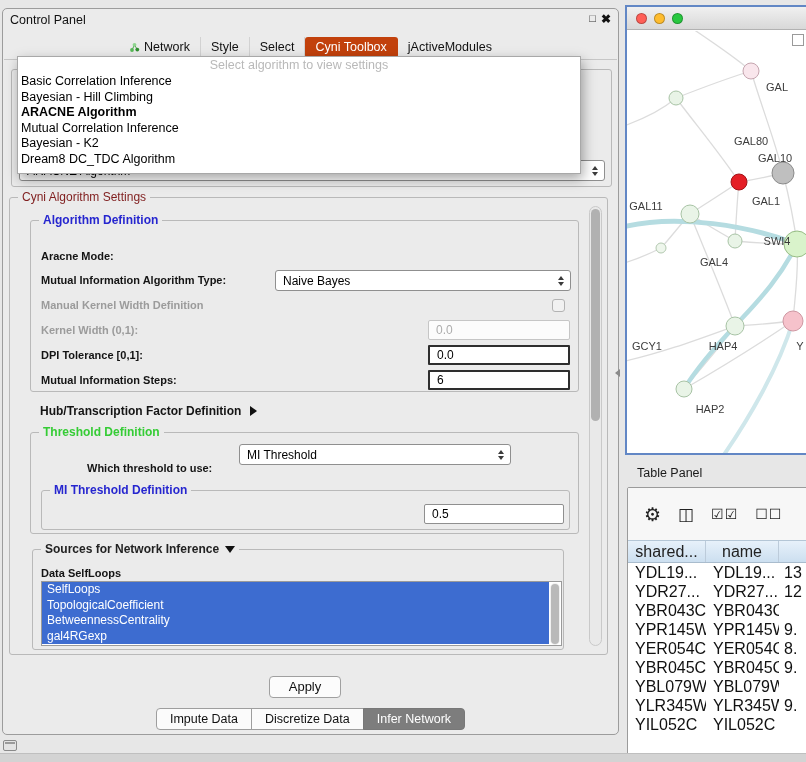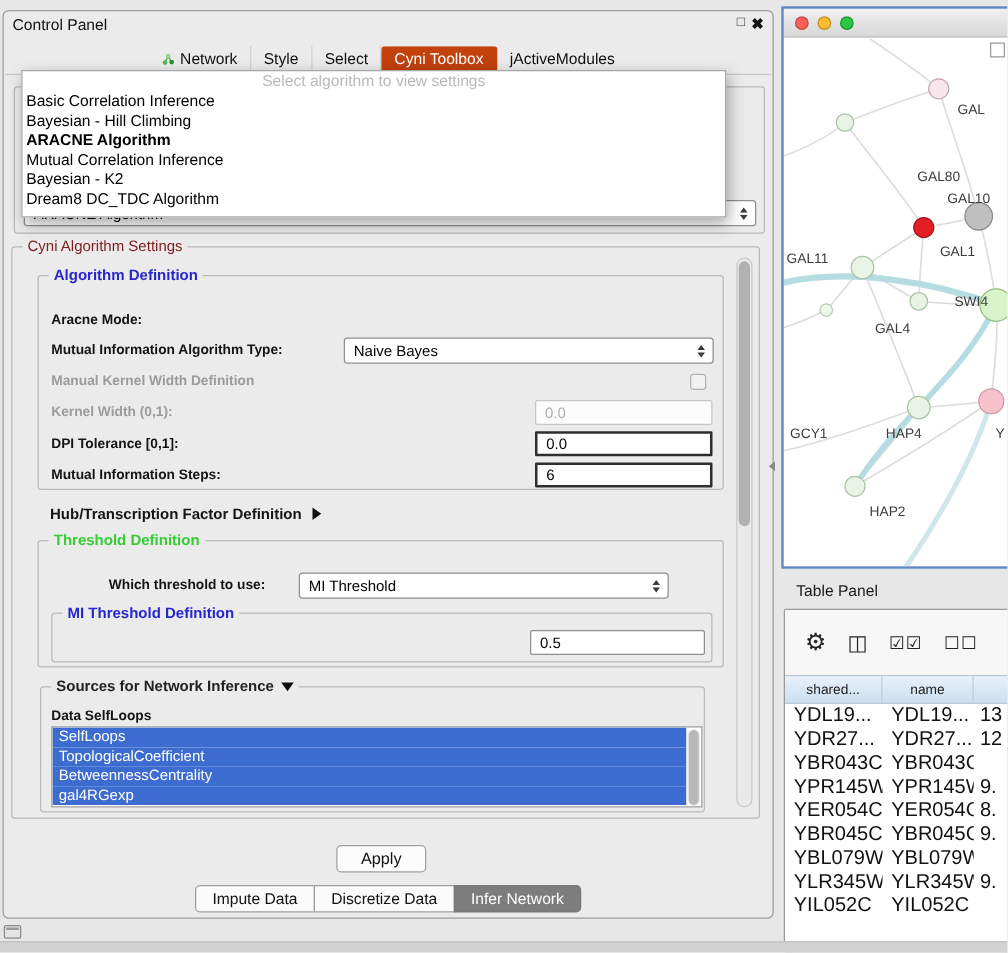--- a/index.html
+++ b/index.html
@@ -56,21 +56,21 @@
 #lbl-mitype{left:10px;top:49px}   #combo-mitype{left:244px;top:49px;width:296px}
 #lbl-manual{left:10px;top:74px}   #chk-manual{left:521px;top:78px}
 #lbl-kernel{left:10px;top:99px}   #fld-kernel{left:397px;top:99px;width:142px}
 #lbl-dpi{left:10px;top:124px}     #fld-dpi{left:397px;top:124px;width:142px}
 #lbl-steps{left:10px;top:149px}   #fld-steps{left:397px;top:149px;width:142px}
 #hub-row{position:absolute;left:30px;top:203px;display:flex;align-items:center;gap:9px;height:20px}
 .lbl-inline{font-size:12px;font-weight:bold;color:#141414;white-space:nowrap}
 .tri-right{width:0;height:0;border-top:5px solid transparent;border-bottom:5px solid transparent;border-left:7px solid #111}
 .tri-down{display:inline-block;width:0;height:0;border-left:5px solid transparent;border-right:5px solid transparent;border-top:7px solid #111;margin-left:6px;vertical-align:middle}
 #thr-group{left:20px;top:234px;width:549px;height:102px}
-#lbl-which{left:56px;top:25px}    #combo-which{left:208px;top:25px;width:296px}
+#lbl-which{left:56px;top:25px}    #combo-which{left:208px;top:11px;width:272px}
 #mi-group{left:10px;top:57px;width:529px;height:40px}
 #lbl-mithr{left:10px;top:13px}    #fld-mithr{left:382px;top:13px;width:140px}
 #src-group{left:22px;top:351px;width:532px;height:101px}
 #lbl-dataattr{left:8px;top:13px}
 #attr-list{position:absolute;left:8px;top:31px;width:521px;height:65px;background:#fff;border:1px solid #9a9a9a;overflow:hidden}
 .attr-item{height:15.5px;line-height:15.5px;background:#3d6cd0;color:#fff;font-size:12px;padding-left:5px;width:calc(100% - 12px);white-space:nowrap;overflow:hidden}
 #attr-scroll{position:absolute;right:1px;top:1px;width:10px;height:62px;background:#f0f0f0;border:none}
 #attr-scroll .vthumb{left:1px;top:1px;width:8px;height:60px;background:#b9b9b9}
 #apply-btn{position:absolute;left:266px;top:667px;width:72px;height:22px;background:#fcfcfc;border:1px solid #a0a0a0;border-radius:4px;font-size:13px;color:#111;text-align:center;line-height:20px}
 #seg-tabs{position:absolute;left:0;right:0;top:699px;height:22px;display:flex;justify-content:center}
@@ -90,21 +90,21 @@
 
 
 #table-panel-label{position:absolute;left:637px;top:466px;font-size:12.5px;color:#1a1a1a}
 #table-panel{position:absolute;left:627px;top:487px;width:200px;height:275px;background:#fff;border:1px solid #9b9b9b;border-radius:2px;overflow:hidden}
 #tp-toolbar{position:absolute;top:0;left:0;right:0;height:52px;background:#f7f7f7;display:flex;align-items:center;padding-left:16px;gap:17px}
 .tp-icon{font-size:14px;color:#222;line-height:1;letter-spacing:1px}
 .tp-icon:first-child{font-size:19px;letter-spacing:0}
 .tp-icon:nth-child(2){font-size:17px;letter-spacing:0}
 #grid{position:absolute;top:52px;left:0;right:0;bottom:0}
 #grid-header{display:flex;height:23px;background:linear-gradient(#e7f1fa,#ccdff0);border-top:1px solid #b4c6d6;border-bottom:1px solid #a9bccd}
-.gh-cell{font-size:11px;color:#222;text-align:center;line-height:22px;border-right:1px solid #bccbda;overflow:hidden;white-space:nowrap}
+.gh-cell{font-size:16px;color:#222;text-align:center;line-height:22px;border-right:1px solid #bccbda;overflow:hidden;white-space:nowrap}
 .gh-cell.c0{width:78px}.gh-cell.c1{width:73px}.gh-cell.c2{flex:1;border-right:none}
 .grid-row{display:flex;height:19px}
 .gr-cell{font-size:16px;color:#111;line-height:19px;padding-left:7px;overflow:hidden;white-space:nowrap}
 .gr-cell.c0{width:78px}.gr-cell.c1{width:73px}.gr-cell.c2{flex:1;padding-left:5px}
 
 
 #bottom-bar{position:absolute;left:0;top:753px;width:806px;height:9px;background:#d3d3d3;border-top:1px solid #bfbfbf}
 #dock-icon{position:absolute;left:3px;top:740px;width:14px;height:11px;border:1px solid #8a8a8a;border-radius:2px;background:#e3e3e3}
 #dock-icon::after{content:"";position:absolute;left:1px;right:1px;top:1px;height:2px;background:#9a9a9a}
 #splitter-arrow{position:absolute;left:615px;top:369px;width:0;height:0;border-top:4px solid transparent;border-bottom:4px solid transparent;border-right:5px solid #8a8a8a}

